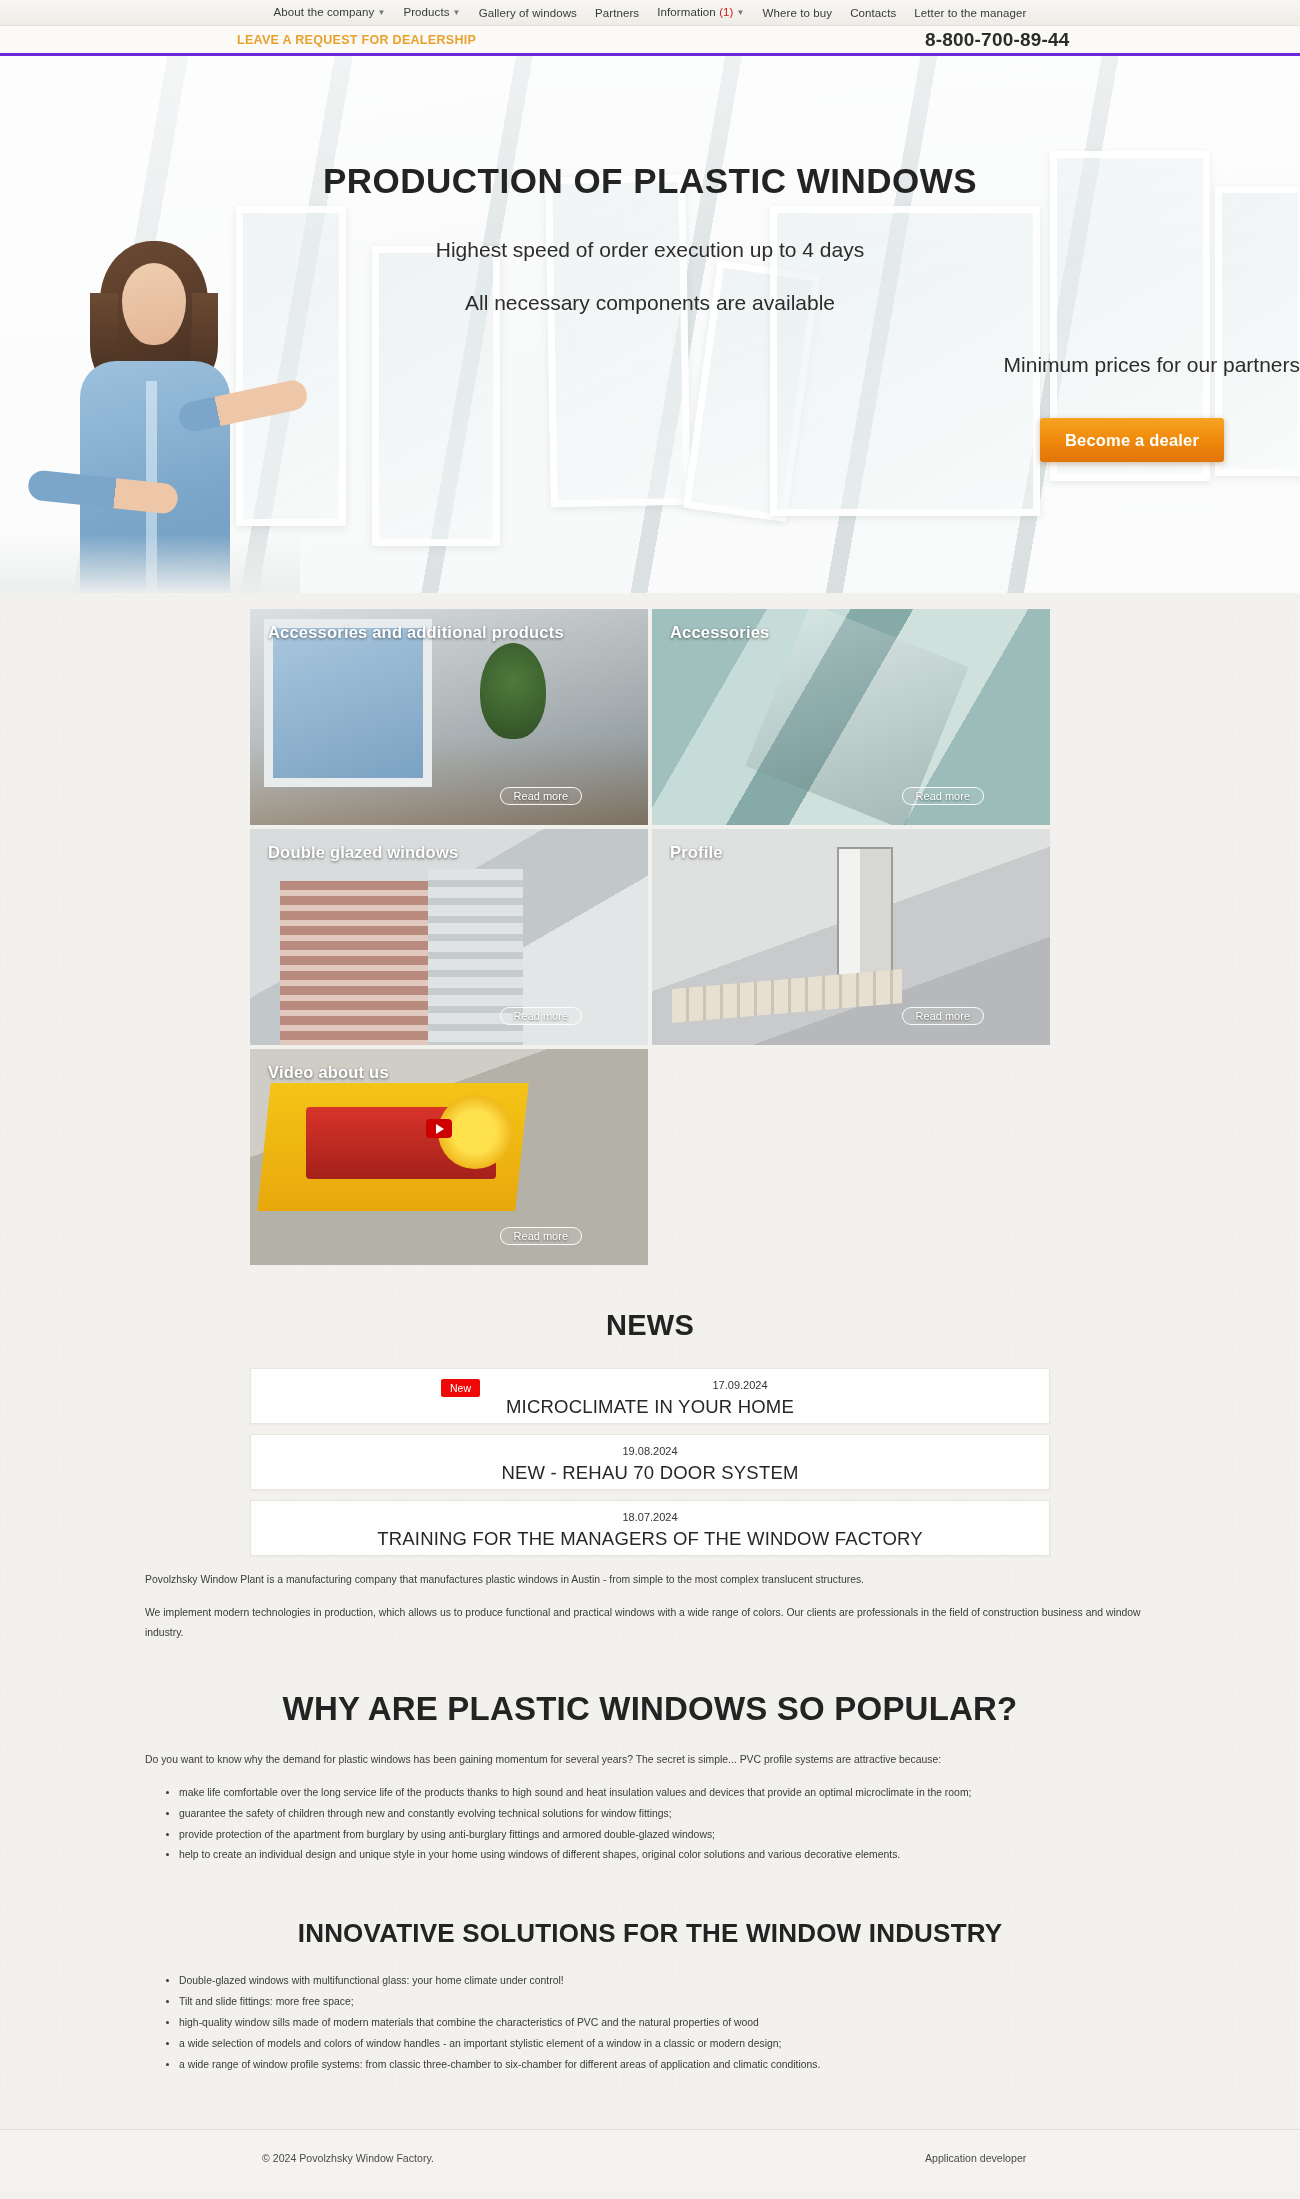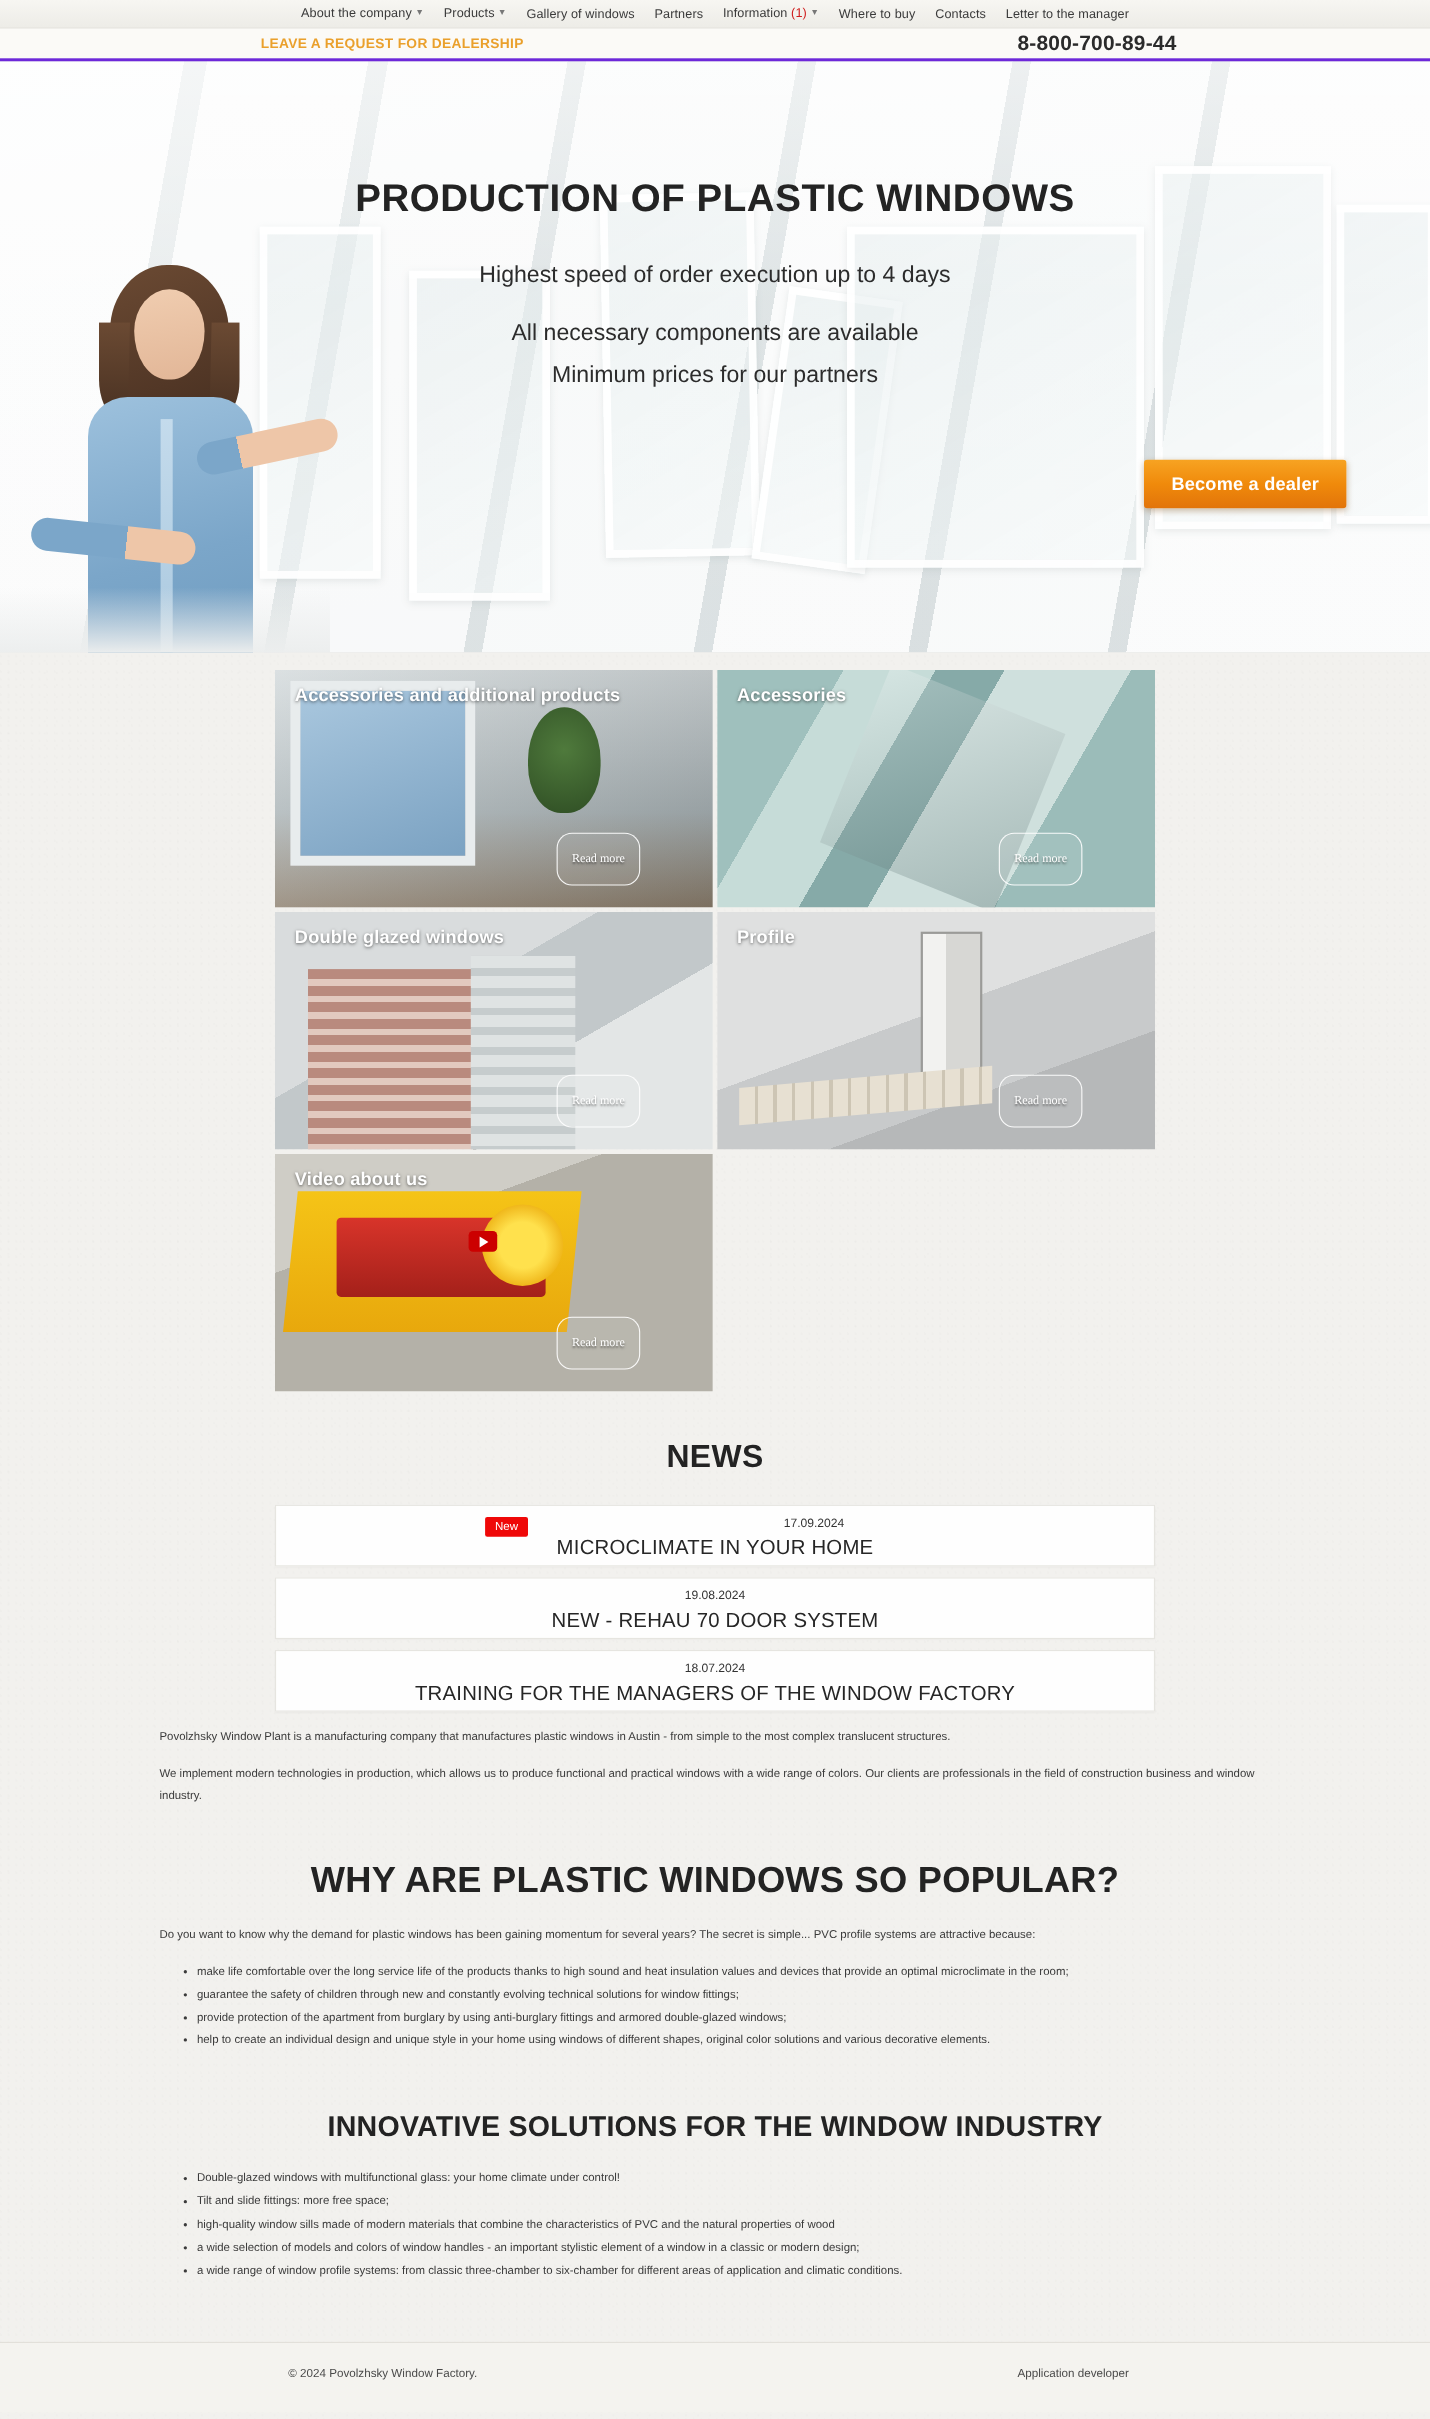--- a/index.html
+++ b/index.html
@@ -113,21 +113,21 @@
     letter-spacing: .5px;
     color: #232323;
   }
   .hero-sub {
     margin-top: 37px;
     font-size: 21px;
     font-weight: normal;
     color: #2c2c2c;
   }
   .hero-sub.s2 { margin-top: 29px; }
-  .hero-sub.s3 { margin-top: 14px; }
+  .hero-sub.s3 { margin-top: 38px; text-align: right; }
 
   
   .model {
     position: absolute;
     left: 28px; top: 185px;
     width: 270px; height: 400px;
   }
   .model .hair {
     position: absolute; left: 72px; top: 0; width: 108px; height: 130px;
     background: linear-gradient(160deg,#6b4a33,#4a3122);
@@ -208,29 +208,29 @@
     font-size: 16.5px;
     font-weight: bold;
     color: #fff;
     text-shadow: 0 1px 3px rgba(0,0,0,.55);
     letter-spacing: .2px;
   }
   .read-more {
     position: absolute;
     right: 66px; bottom: 20px;
     min-width: 72px;
-    padding: 17px 13px;
+    padding: 2px 13px;
     border: 1.6px solid rgba(255,255,255,.92);
     border-radius: 14px;
     color: #fff;
     font-size: 11px;
     background: rgba(255,255,255,.08);
     text-shadow: 0 1px 2px rgba(0,0,0,.5);
     cursor: pointer;
-    font-family: Liberation Serif, serif;
+    font-family: Liberation Sans, sans-serif;
     text-align: center;
   }
 
   
   .art-accessories-add {
     background:
       linear-gradient(115deg, rgba(255,255,255,.25), rgba(0,0,0,.12)),
       linear-gradient(180deg,#cfd6d8 0%, #b9c2c5 35%, #a9b3b6 60%, #8d7f6d 100%);
   }
   .art-accessories-add::before {

